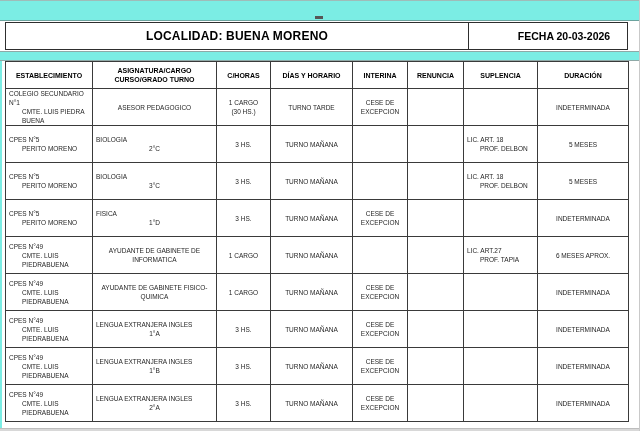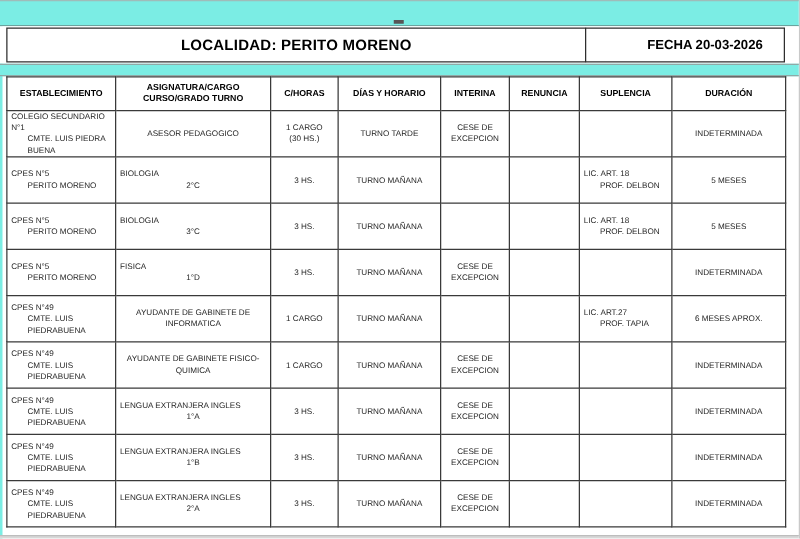--- a/index.html
+++ b/index.html
@@ -63,21 +63,21 @@
 <body>
 
 <div class="page">
   <div class="left-edge"></div>
 
   <div class="topbar">
     <div class="dash"></div>
   </div>
 
   <div class="titlerow">
-    <div class="box localidad">LOCALIDAD: PERITO MORENO</div>
+    <div class="box localidad">LOCALIDAD: BUENA MORENO</div>
     <div class="box fecha">FECHA 20-03-2026</div>
   </div>
 
   <div class="divider"></div>
 
   <table class="sched">
     <colgroup>
       <col style="width:87px">
         <col style="width:124px">
         <col style="width:54px">

